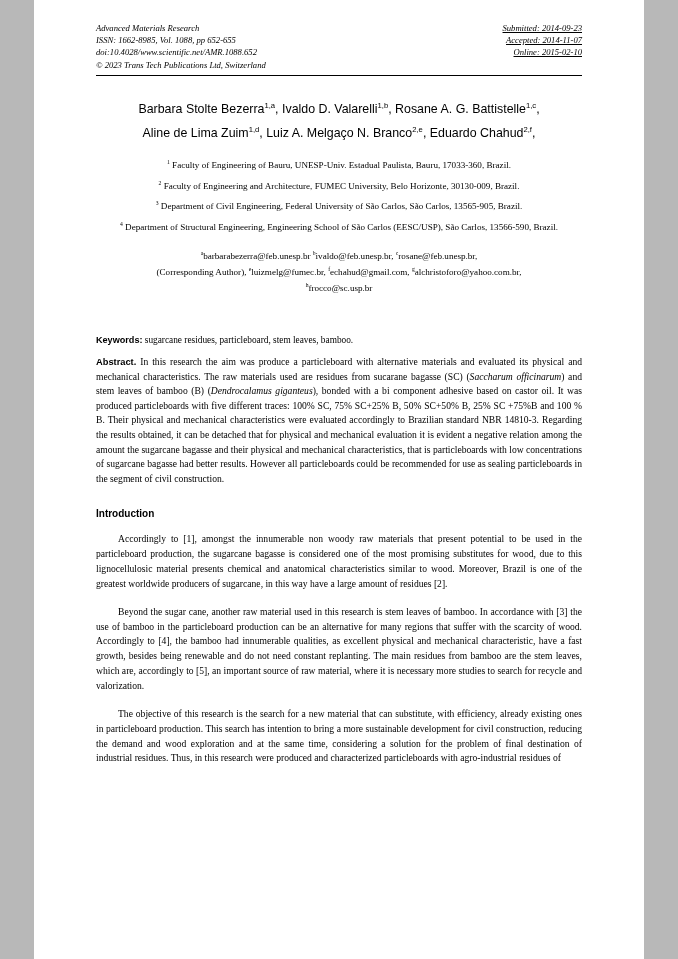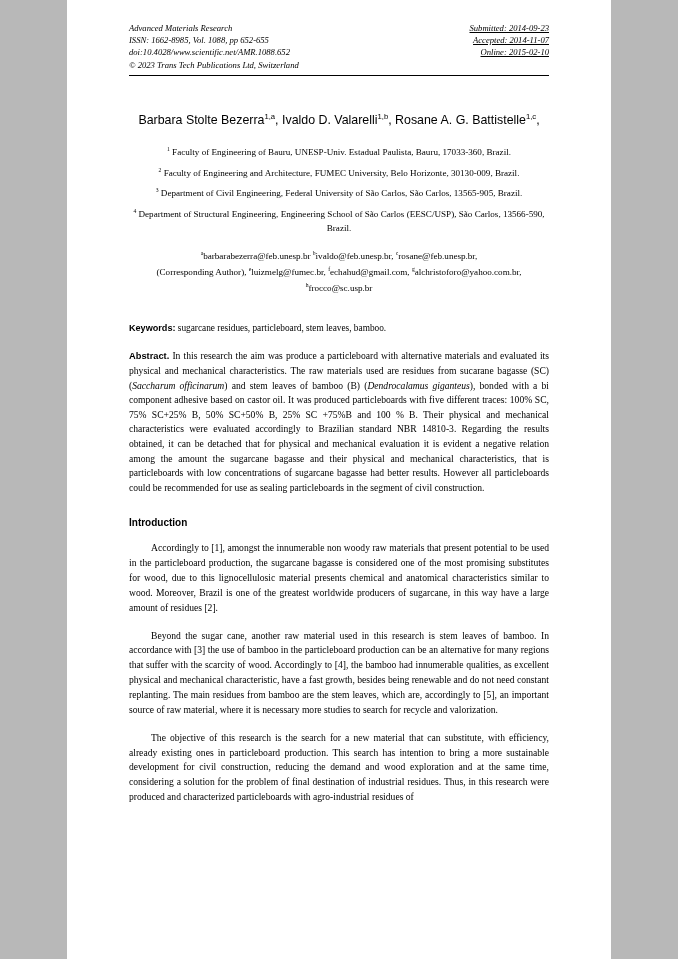--- a/index.html
+++ b/index.html
@@ -1,21 +1,21 @@
 <!DOCTYPE html>
 <html><head>
 <meta charset="utf-8">
 <style>
   html, body {
     margin: 0;
     padding: 0;
     background: #b8b8b8;
   }
   .page {
-    width: 544px;
+    width: 610px;
     height: 959px;
     background: #ffffff;
     margin: 0 auto;
     position: relative;
     box-sizing: border-box;
     padding: 22px 62px 18px 62px;
     font-family: "Liberation Serif", serif;
     color: #000;
     overflow: hidden;
   }
@@ -41,21 +41,21 @@
     font-weight: bold;
     font-size: 13.2px;
     line-height: 1.45;
     margin: 18px 6px 0 6px;
   }
   .authors {
     text-align: center;
     font-family: "Liberation Sans", sans-serif;
     font-size: 12.4px;
     line-height: 1.95;
-    margin: 32px 2px 0 2px;
+    margin: 21px 2px 0 2px;
   }
   .authors .ln { display: block; }
   sup { font-size: 0.62em; vertical-align: super; line-height: 0; }
   .affil {
     text-align: center;
     font-family: "Liberation Serif", serif;
     font-size: 9.1px;
     line-height: 1.5;
     margin-top: 14px;
   }
@@ -64,28 +64,28 @@
     text-align: center;
     font-family: "Liberation Serif", serif;
     font-size: 9.1px;
     line-height: 1.55;
     margin-top: 14px;
   }
   .emails div { margin-top: 2px; }
   .keywords {
     font-family: "Liberation Serif", serif;
     font-size: 9.3px;
-    margin-top: 28px;
+    margin-top: 40px;
   }
   .keywords b { font-family: "Liberation Sans", sans-serif; font-size: 9.1px; }
   .abstract {
     font-size: 9.6px;
     line-height: 1.52;
     text-align: justify;
-    margin-top: 16px;
+    margin-top: 10px;
   }
   .abstract b { font-family: "Liberation Sans", sans-serif; font-size: 9.3px; }
   .sec-head {
     font-family: "Liberation Sans", sans-serif;
     font-weight: bold;
     font-size: 10px;
     margin-top: 22px;
   }
   .body-p {
     font-size: 9.6px;
@@ -111,20 +111,21 @@
       <div class="italic">Submitted: 2014-09-23</div>
       <div class="italic">Accepted: 2014-11-07</div>
       <div class="italic">Online: 2015-02-10</div>
     </div>
   </div>
   <hr class="hr-line">
 
 
   <div class="authors">
     <span class="ln">Barbara Stolte Bezerra<sup>1,a</sup>, Ivaldo D. Valarelli<sup>1,b</sup>, Rosane A. G. Battistelle<sup>1,c</sup>,</span>
+    <span class="ln">Aline de Lima Zuim<sup>1,d</sup>, Luiz A. Melgaço N. Branco<sup>2,e</sup>, Eduardo Chahud<sup>2,f</sup>,</span>
   </div>
 
   <div class="affil">
     <div><sup>1</sup> Faculty of Engineering of Bauru, UNESP-Univ. Estadual Paulista, Bauru, 17033-360, Brazil.</div>
     <div><sup>2</sup> Faculty of Engineering and Architecture, FUMEC University, Belo Horizonte, 30130-009, Brazil.</div>
     <div><sup>3</sup> Department of Civil Engineering, Federal University of São Carlos, São Carlos, 13565-905, Brazil.</div>
     <div><sup>4</sup> Department of Structural Engineering, Engineering School of São Carlos (EESC/USP), São Carlos, 13566-590, Brazil.</div>
   </div>
 
   <div class="emails">

